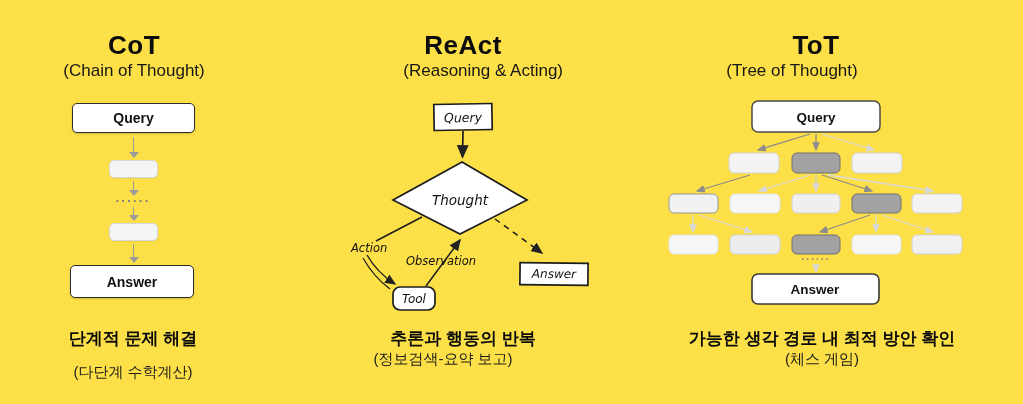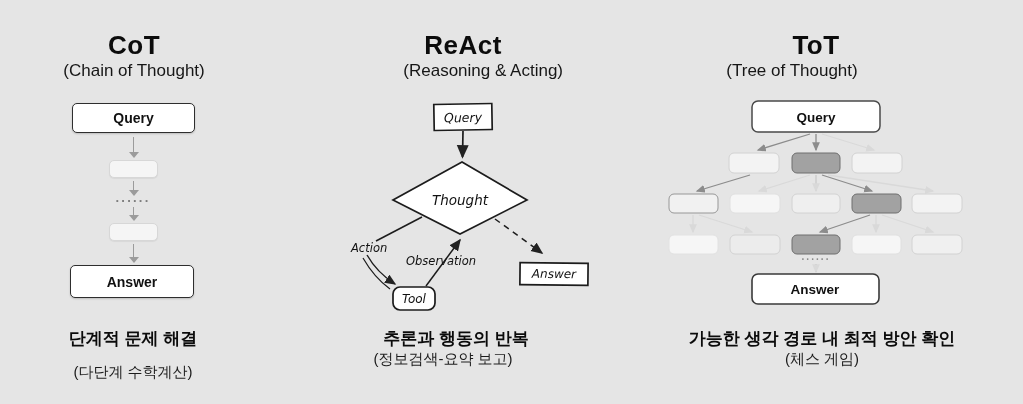--- a/index.html
+++ b/index.html
@@ -1,18 +1,18 @@
 <!DOCTYPE html>
 <html><head>
 <meta charset="utf-8">
 <style>
   * { margin:0; padding:0; box-sizing:border-box; }
   html,body { background:#ffffff; }
   body { font-family:"Liberation Sans","DejaVu Sans",sans-serif; color:#111; }
-  .canvas { position:relative; width:1023px; height:404px; background:#e5e5e5; overflow:hidden; }
+  .canvas { position:relative; width:1023px; height:404px; background:#fde047; overflow:hidden; }
 
   .abs { position:absolute; }
   .panel-title { font-size:26px; font-weight:700; text-align:center; letter-spacing:.5px; color:#0c0c0c; }
   .panel-subtitle { font-size:17px; font-weight:400; text-align:center; color:#161616; }
 
   
   .flow-box { position:absolute; display:flex; align-items:center; justify-content:center;
               background:#fff; border:1.5px solid #2e2e2e; border-radius:5px;
               font-size:14px; font-weight:700; color:#111;
               box-shadow:0 1px 2px rgba(0,0,0,.18); }
@@ -114,21 +114,21 @@
     <text class="hand" x="56" y="170" font-size="11.5" fill="#111">Observation</text>
 
     <line x1="145" y1="124" x2="192" y2="158" stroke="#1c1c1c" stroke-width="1.5" stroke-dasharray="6,5" marker-end="url(#mDark)"></line>
 
     <g transform="rotate(0.6 203 178)">
       <rect x="170" y="168" width="68" height="22" fill="#fff" stroke="#1c1c1c" stroke-width="1.7"></rect>
       <text class="hand" x="204" y="183" text-anchor="middle" font-size="12" fill="#111">Answer</text>
     </g>
   </svg>
 
-  <div class="caption" style="left:336px; top:327px; width:240px;">추론과 행동의 반복</div>
+  <div class="caption" style="left:343px; top:327px; width:240px;">추론과 행동의 반복</div>
   <div class="caption-sub" style="left:323px; top:350px; width:240px;">(정보검색-요약 보고)</div>
 
   <div class="abs panel-title" style="left:716px; top:30px; width:200px;">ToT</div>
   <div class="abs panel-subtitle" style="left:692px; top:61px; width:200px;">(Tree of Thought)</div>
 
   <svg style="left:655px; top:98px;" width="330" height="215" viewBox="0 0 330 215">
     <defs>
       <marker id="mTreeDark" markerWidth="8" markerHeight="8" refX="6" refY="3" orient="auto">
         <path d="M0,0 L7,3 L0,6 Z" fill="#8c8c8c"></path>
       </marker>

